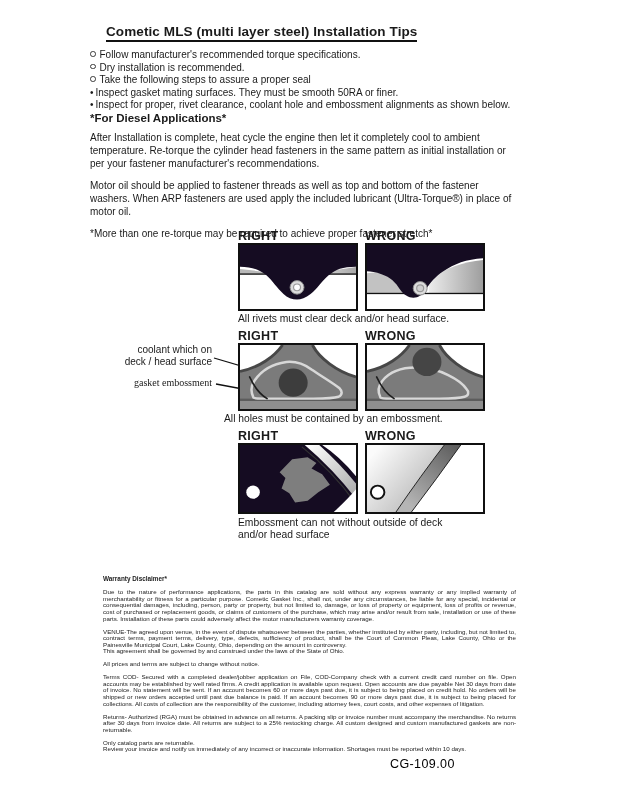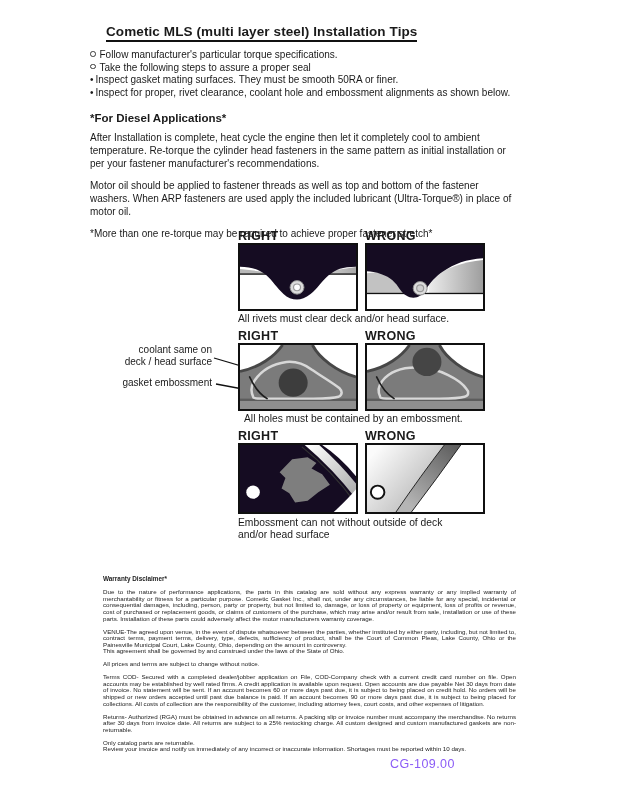--- a/index.html
+++ b/index.html
@@ -36,31 +36,32 @@
   .s-emboss{stroke:var(--c-emboss,#d8d8d8);fill:none;stroke-linejoin:round;stroke-linecap:round;}
   .s-crease{stroke:#1e1e1e;fill:none;stroke-linecap:round;}
   .s-line{stroke:#111;}
   
   .warranty{position:absolute;left:103px;top:576px;width:413px;font-size:6.2px;line-height:6.6px;
             text-align:justify;color:#222;}
   .warranty h3{font-size:6.4px;font-weight:bold;margin:0 0 6.6px 0;text-align:left;}
   .warranty p{margin:0 0 6.4px 0;}
   .warranty p.nogap{margin-bottom:0;}
   
-  .pagenum{position:absolute;left:390px;top:757px;font-size:12.5px;letter-spacing:.4px;color:#8b5cf6;}
+  .pagenum{position:absolute;left:390px;top:757px;font-size:12.5px;letter-spacing:.4px;color:#000000;}
 </style>
 </head>
 <body>
 
 <div class="page">
 
   <div class="intro">
     <h1 class="title">Cometic MLS (multi layer steel) Installation Tips</h1>
     <ul class="tips">
-      <li><span class="odot"></span><span>Follow manufacturer's particular torque specifications.</span></li>
+      <li><span class="odot"></span><span>Follow manufacturer's recommended torque specifications.</span></li>
+      <li><span class="odot"></span><span>Dry installation is recommended.</span></li>
       <li><span class="odot"></span><span>Take the following steps to assure a proper seal</span></li>
       <li class="sub"><span class="fdot">•</span><span>Inspect gasket mating surfaces.  They must be smooth 50RA or finer.</span></li>
       <li class="sub"><span class="fdot">•</span><span>Inspect for proper, rivet clearance, coolant hole and embossment alignments as shown below.</span></li>
     </ul>
   </div>
 
   <div class="diesel">
     <h2>*For Diesel Applications*</h2>
     <p>After Installation is complete, heat cycle the engine then let it completely cool to ambient temperature. Re-torque the cylinder head fasteners in the same pattern as initial installation or per your fastener manufacturer's recommendations.</p>
     <p>Motor oil should be applied to fastener threads as well as top and bottom of the fastener washers. When ARP fasteners are used apply the included lubricant (Ultra-Torque®) in place of motor oil.</p>
@@ -105,24 +106,24 @@
       <circle cx="55" cy="46" r="3.6" fill="#cfcfcf" stroke="#9a9a9a" stroke-width="1.2"></circle>
     </svg>
   </div>
 
   <div class="dcaption" style="left:238px;top:313px;width:300px;">All rivets must clear deck and/or head surface.</div>
 
   <div class="dlabel" style="left:238px;top:329px;">RIGHT</div>
   <div class="dlabel" style="left:365px;top:329px;">WRONG</div>
 
   <div class="anno" style="left:106px;top:344px;width:106px;">
-    <div>coolant same on</div>
+    <div>coolant which on</div>
     <div>deck / head surface</div>
   </div>
-  <div class="anno" style="left:88px;top:377px;width:124px;">gasket embossment</div>
+  <div class="anno" style="left:88px;top:377px;width:124px;font-family:Liberation Serif, serif;">gasket embossment</div>
 
   <svg class="overlay" width="618" height="800">
     <line x1="214" y1="358" x2="292" y2="381" class="s-line" stroke-width="1.3"></line>
     <line x1="216" y1="384" x2="264" y2="393" class="s-line" stroke-width="1.3"></line>
   </svg>
 
   <div class="dbox" style="left:238px;top:343px;height:68px;">
     <svg width="116" height="64" viewBox="0 0 120 68" preserveAspectRatio="none">
       <rect x="0" y="0" width="120" height="68" class="f-body"></rect>
       <rect x="0" y="57" width="120" height="2.5" fill="#5c5c5c"></rect>
@@ -145,21 +146,21 @@
       <path class="f-white" d="M0,0 H44 C36,12 20,24 0,28 Z"></path>
       <path class="s-rim" stroke-width="3" d="M44,0 C36,12 20,24 0,28"></path>
       <path class="f-white" d="M120,0 H75 C82,14 100,28 120,34 Z"></path>
       <path class="s-rim" stroke-width="3" d="M75,0 C82,14 100,28 120,34"></path>
       <path class="s-emboss" stroke-width="2.6" d="M14,56 C11,50 11,44 16,38 C24,28 36,24 50,24 C62,24 74,27 84,32 C94,37 100,42 103,47 C106,50 105,54 101,55 C95,57 85,57 75,57 L24,57 C18,57 15,57 14,56 Z"></path>
       <path class="s-crease" stroke-width="1.8" d="M10,34 C14,43 20,52 28,57"></path>
       <circle cx="62" cy="18" r="15" fill="#454545"></circle>
     </svg>
   </div>
 
-  <div class="dcaption" style="left:244px;top:413px;width:300px;">All holes must be contained by an embossment.</div>
+  <div class="dcaption" style="left:224px;top:413px;width:300px;">All holes must be contained by an embossment.</div>
 
   <div class="dlabel" style="left:238px;top:429px;">RIGHT</div>
   <div class="dlabel" style="left:365px;top:429px;">WRONG</div>
 
   <div class="dbox" style="left:238px;top:443px;height:71px;">
     <svg width="116" height="67" viewBox="0 0 120 71" preserveAspectRatio="none">
       <rect x="0" y="0" width="120" height="71" class="f-dark"></rect>
       <polygon class="f-gray" points="54,15 70,13 79,19 74,25 85,31 93,42 81,50 70,59 57,61 51,51 43,46 47,35 41,29"></polygon>
       <defs>
         <linearGradient id="band3" x1="70" y1="0" x2="120" y2="55" gradientUnits="userSpaceOnUse">

